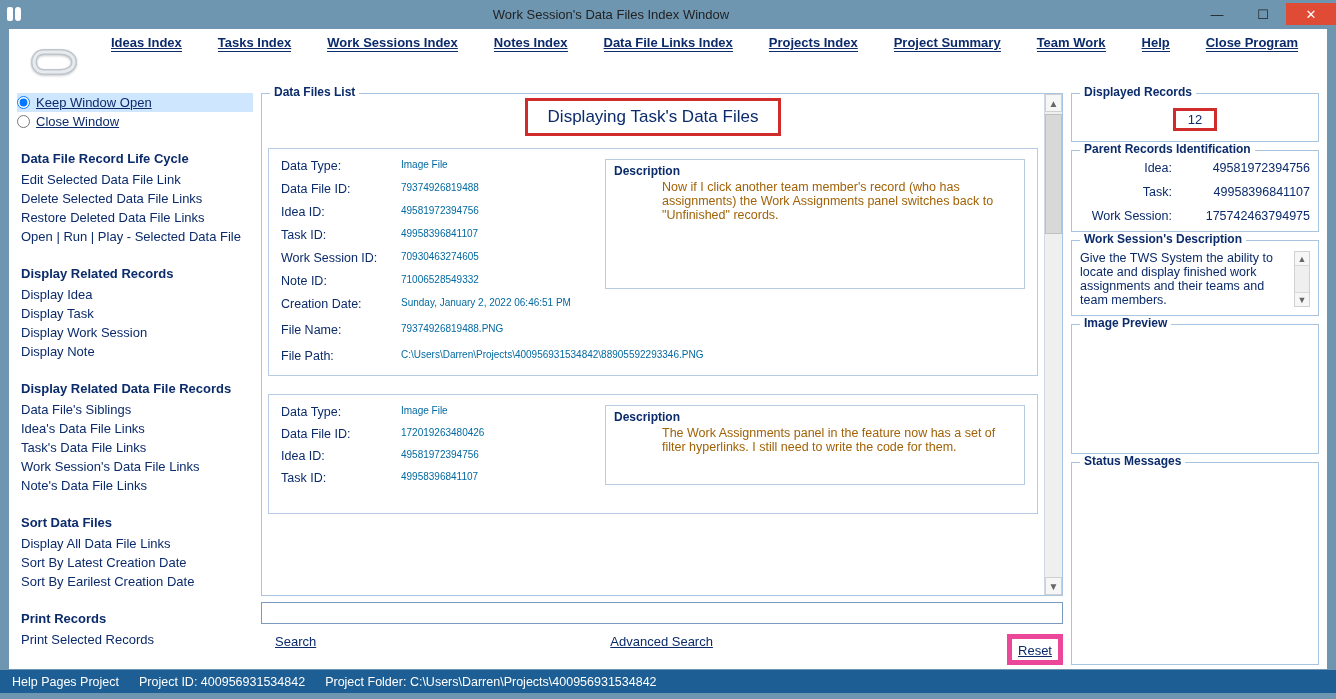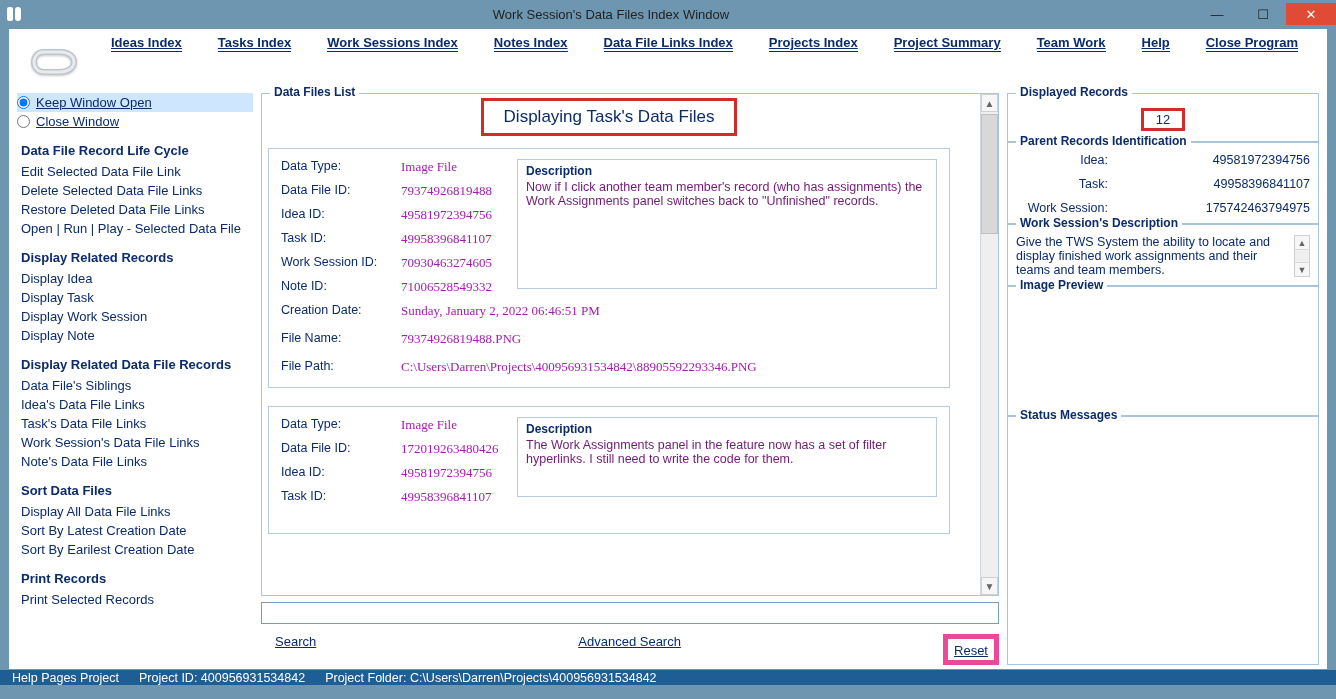--- a/index.html
+++ b/index.html
@@ -69,65 +69,65 @@
     width:236px; flex:none;
     font-size:13px;
   }
   .left .radio-row {
     display:flex; align-items:center; gap:6px;
     padding:2px 0; color:#0b2b6b;
   }
   .left .radio-row.selected { background:#cfe6ff; }
   .left .radio-row input { margin:0; }
   .left .section-title {
-    font-weight:700; color:#0b2b6b; margin:12px 0 4px 4px;
+    font-weight:700; color:#0b2b6b; margin:20px 0 4px 4px;
   }
   .left .sidelink {
     color:#0b2b6b; padding:2px 4px; cursor:pointer; display:block;
   }
   
   .center {
     flex:1; display:flex; flex-direction:column; min-width:0;
   }
   .groupbox {
     border:1px solid #a9c4df; position:relative; padding:10px 8px 8px 8px;
   }
   .groupbox > .legend {
     position:absolute; top:-9px; left:8px; background:#fff; padding:0 4px;
     color:#0b2b6b; font-weight:600; font-size:12px;
   }
   .list-wrap {
-    flex:1; min-height:0; display:flex;gap:24px;
+    flex:1; min-height:0; display:flex;
   }
   .list-area {
     flex:1; overflow:auto; padding:4px 6px 6px 6px;
   }
   .list-title-box {
     border:3px solid #d12c2c;
     color:#0b2b6b; font-size:17px; font-weight:500;
     padding:6px 20px; display:inline-block;
   }
   .list-title-row { text-align:center; margin-bottom:12px; }
   .card {
     border:1px solid #b7cbe3; padding:10px 12px 12px 12px; margin-bottom:18px;
     background:#fff;
   }
   .card-grid {
     display:grid; grid-template-columns: 112px 1fr 420px;
     column-gap:8px; row-gap:8px; align-items:start;
   }
   .lbl { color:#0b2b6b; font-size:12.5px; }
-  .val { color:#a21caf; font-size:13px;font-family:Liberation Serif, serif; }
+  .val { color:#0369a1; font-size:10px; }
   .desc-box {
     border:1px solid #b7cbe3; padding:4px 8px 8px 8px;
     grid-row: span 6;
     min-height:130px;
   }
   .desc-box .legend2 { color:#0b2b6b; font-weight:600; font-size:12px; }
-  .desc-box .desc-text { color:#701a75; font-size:12.5px; margin-top:2px; }
+  .desc-box .desc-text { color:#a16207; font-size:12.5px; margin-top:2px;margin-left:48px; }
   .wide-row {
     grid-column: 1 / span 3; display:grid; grid-template-columns:112px 1fr; column-gap:8px;
   }
   .vscroll {
     width:18px; flex:none; background:#efefef;
     border-left:1px solid #cfd8e3;
     display:flex; flex-direction:column; justify-content:space-between;
   }
   .vscroll .arrow, .vscroll .thumb {
     display:flex; align-items:center; justify-content:center;
@@ -142,21 +142,21 @@
     border:1px solid #7a9bbf; height:22px; padding:2px 4px; font-size:13px;
   }
   .search-links { display:flex; gap:24px; margin-top:10px; padding-left:14px;justify-content:space-between; }
   .search-links .slnk { color:#0b2b6b; cursor:pointer; }
   .search-links .slnk u { text-decoration:underline; }
   .search-links .reset-box {
     border:5px solid #ec4899; padding:4px 6px 2px 6px;
   }
   
   .right {
-    width:312px; flex:none; display:flex; flex-direction:column; 
+    width:248px; flex:none; display:flex; flex-direction:column; gap:8px;
   }
   .rbox { border:1px solid #a9c4df; position:relative; padding:10px 8px 8px 8px; }
   .rbox > .legend {
     position:absolute; top:-9px; left:8px; background:#fff; padding:0 4px;
     color:#0b2b6b; font-weight:600; font-size:12px;
   }
   .disp-records-val {
     border:3px solid #d12c2c; padding:1px 12px; font-size:13px; color:#0b2b6b;
     display:inline-block;
   }
@@ -167,21 +167,21 @@
     width:16px; background:#efefef; border:1px solid #d0d0d0;
     display:flex; flex-direction:column; justify-content:space-between; align-items:center;
     font-size:9px; color:#666;
   }
   .mini-scroll .arr { height:14px; display:flex; align-items:center; justify-content:center; width:100%; background:#f6f6f6; border-bottom:1px solid #d9d9d9;}
   .mini-scroll .arr.bot { border-top:1px solid #d9d9d9; border-bottom:none;}
   .img-preview { height:130px; }
   .status-box { flex:1; min-height:100px; }
   
   .statusbar {
-    height:15px; background:#1d5e94; color:#fff;
+    height:23px; background:#1d5e94; color:#fff;
     display:flex; align-items:center; gap:20px;
     padding:0 12px; font-size:12.5px;
     margin: 0 0 0 0;
   }
   .statusbar span { white-space:nowrap; }
 </style>
 </head>
 <body>
 
 <div class="titlebar">

